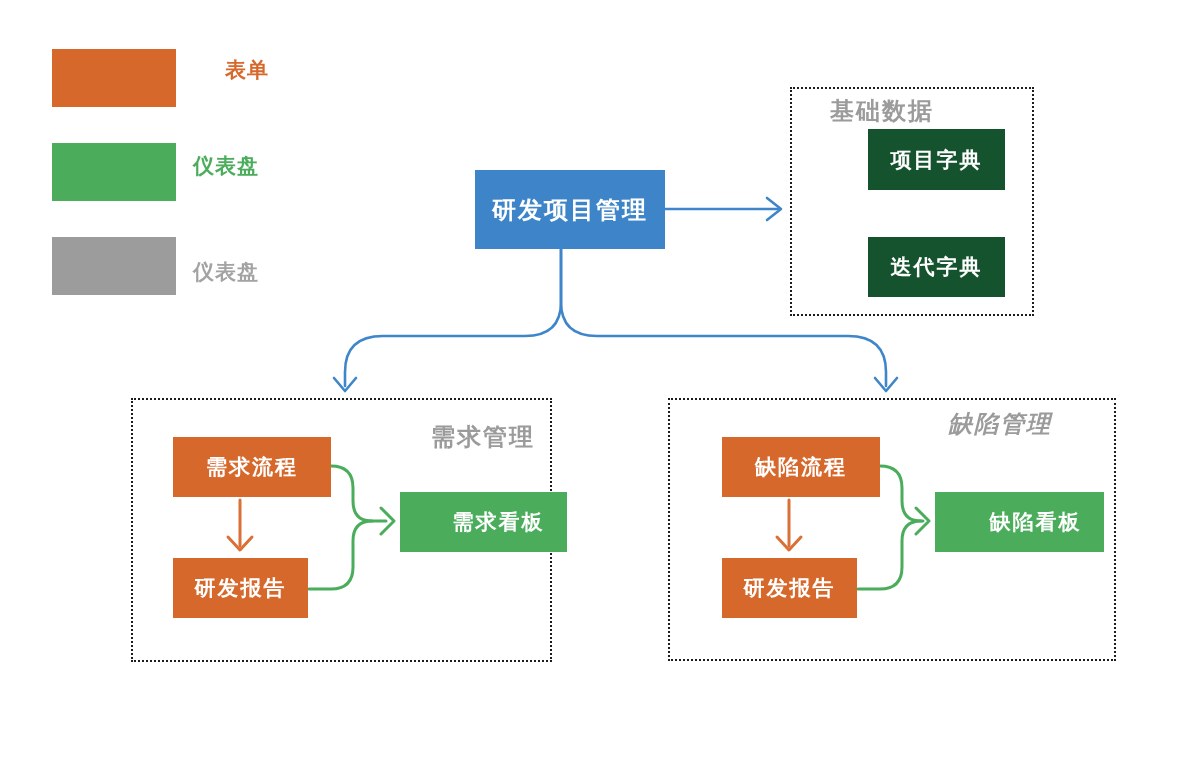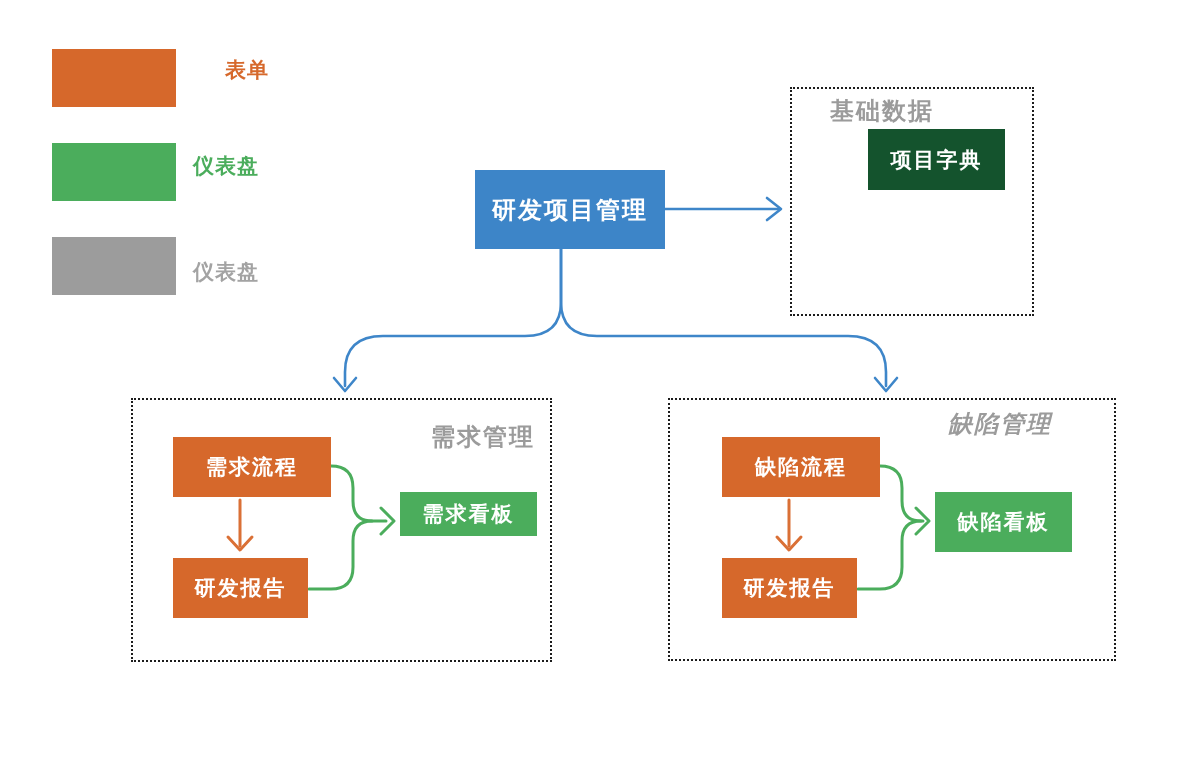--- a/index.html
+++ b/index.html
@@ -90,26 +90,27 @@
 
     <div class="legend-swatch gray" style="left:52px;top:237px;"></div>
     <div class="legend-label gray" style="left:193px;top:258px;">仪表盘</div>
   </div>
 
   <div class="node blue" style="left:467px;top:170px;width:190px;height:79px;margin-left:8px;">研发项目管理</div>
 
   <div class="container" style="left:790px;top:87px;width:240px;height:225px;"></div>
   <div class="group-title" style="left:830px;top:95px;">基础数据</div>
   <div class="node gray" style="left:868px;top:129px;width:137px;height:61px;">项目字典</div>
+  <div class="node gray" style="left:868px;top:237px;width:137px;height:60px;">迭代字典</div>
 
   <div class="container" style="left:131px;top:398px;width:417px;height:260px;"></div>
   <div class="group-title" style="left:431px;top:421px;">需求管理</div>
   <div class="node orange" style="left:173px;top:437px;width:158px;height:60px;">需求流程</div>
   <div class="node orange" style="left:173px;top:558px;width:135px;height:60px;">研发报告</div>
-  <div class="node green" style="left:400px;top:492px;width:137px;height:44px;">需求看板</div>
+  <div class="node green" style="left:400px;top:492px;width:137px;height:60px;padding-left:30px;">需求看板</div>
 
   <div class="container" style="left:668px;top:398px;width:444px;height:259px;"></div>
   <div class="group-title" style="left:948px;top:408px;font-style:italic;">缺陷管理</div>
   <div class="node orange" style="left:722px;top:437px;width:158px;height:60px;">缺陷流程</div>
   <div class="node orange" style="left:722px;top:558px;width:135px;height:60px;">研发报告</div>
-  <div class="node green" style="left:935px;top:492px;width:137px;height:60px;">缺陷看板</div>
+  <div class="node green" style="left:935px;top:492px;width:137px;height:60px;padding-left:32px;">缺陷看板</div>
 
 </div>
 
 </body></html>

